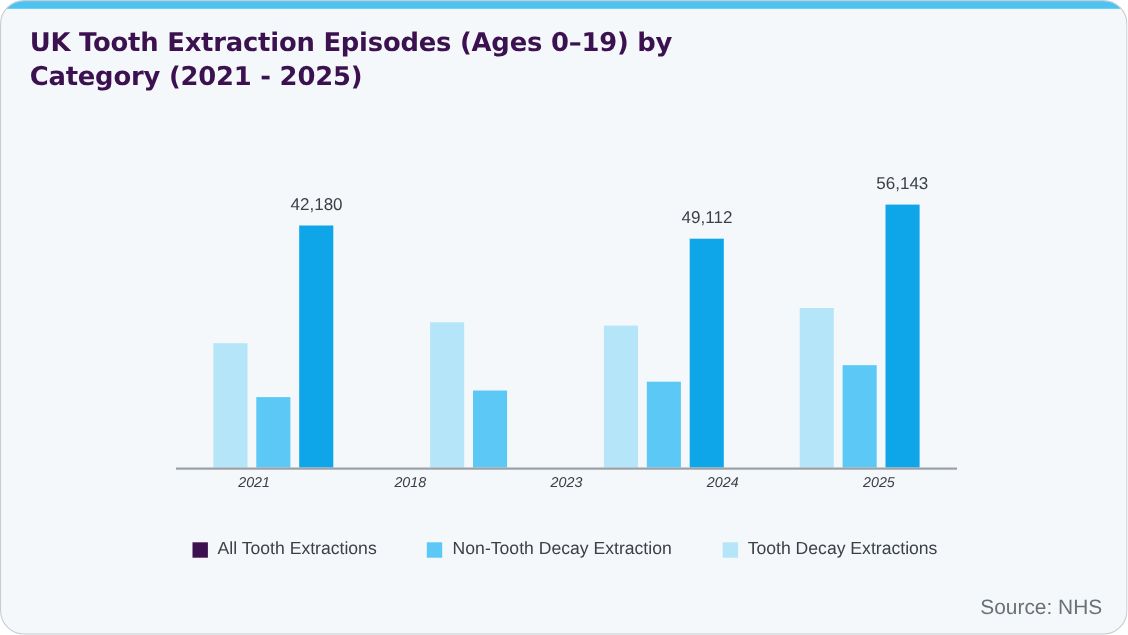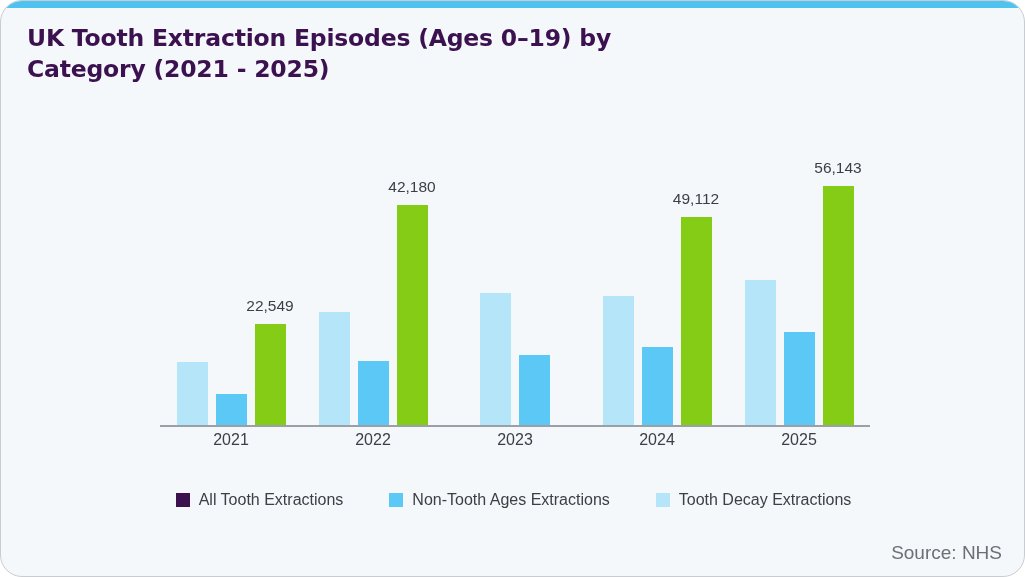--- a/index.html
+++ b/index.html
@@ -153,21 +153,21 @@
     align-items: flex-end;
     justify-content: center;
     gap: 8px;
   }
   .bar {
     width: 31px;
     position: relative;
   }
   .bar.decay   { background: #b5e5f8; }
   .bar.nondecay{ background: #5bc8f5; }
-  .bar.all     { background: #84cc16; }
+  .bar.all     { background: #0ea5e9; }
   .bar-label {
     position: absolute;
     bottom: 100%;
     left: 50%;
     transform: translateX(-50%);
     margin-bottom: 9px;
     font-size: 15.5px;
     color: #3b3f46;
     white-space: nowrap;
     font-family: "Liberation Sans", sans-serif;
@@ -177,22 +177,23 @@
   #xlabels {
     position: absolute;
     left: 159px;
     top: 430px;
     width: 710px;
     display: flex;
   }
   .xlabel {
     flex: 1 1 0;
     text-align: center;
-    font-size: 16px;
+    font-size: 13px;
     color: #3b3f46;
+    font-style: italic;
   }
 
   
   #legend {
     position: absolute;
     left: 0;
     top: 490px;
     width: 1025px;
     display: flex;
     justify-content: center;
@@ -231,27 +232,20 @@
   <div id="top-strip"></div>
 
   <div id="header">
     <h1 id="chart-title">UK Tooth Extraction Episodes (Ages 0–19) by Category (2021 - 2025)</h1>
 
   </div>
 
   <div id="plot">
     <div id="groups">
 
-      <div class="group">
-        <div class="bar decay" style="height:63px"></div>
-        <div class="bar nondecay" style="height:31px"></div>
-        <div class="bar all" style="height:101px">
-          <span class="bar-label">22,549</span>
-        </div>
-      </div>
 
       <div class="group">
         <div class="bar decay" style="height:113px"></div>
         <div class="bar nondecay" style="height:64px"></div>
         <div class="bar all" style="height:220px">
           <span class="bar-label">42,180</span>
         </div>
       </div>
 
       <div class="group">
@@ -274,34 +268,34 @@
           <span class="bar-label">56,143</span>
         </div>
       </div>
 
     </div>
     <div id="axis-line"></div>
   </div>
 
   <div id="xlabels">
     <div class="xlabel">2021</div>
-    <div class="xlabel">2022</div>
+    <div class="xlabel">2018</div>
     <div class="xlabel">2023</div>
     <div class="xlabel">2024</div>
     <div class="xlabel">2025</div>
   </div>
 
   <div id="legend">
     <div class="legend-item">
       <span class="legend-swatch" style="background:#3C1150"></span>
       <span class="legend-label">All Tooth Extractions</span>
     </div>
     <div class="legend-item">
       <span class="legend-swatch" style="background:#5BC8F5"></span>
-      <span class="legend-label">Non-Tooth Ages Extractions</span>
+      <span class="legend-label">Non-Tooth Decay Extraction</span>
     </div>
     <div class="legend-item">
       <span class="legend-swatch" style="background:#B5E5F8"></span>
       <span class="legend-label">Tooth Decay Extractions</span>
     </div>
   </div>
 
   <div id="source">Source: NHS</div>
 
 </div>

